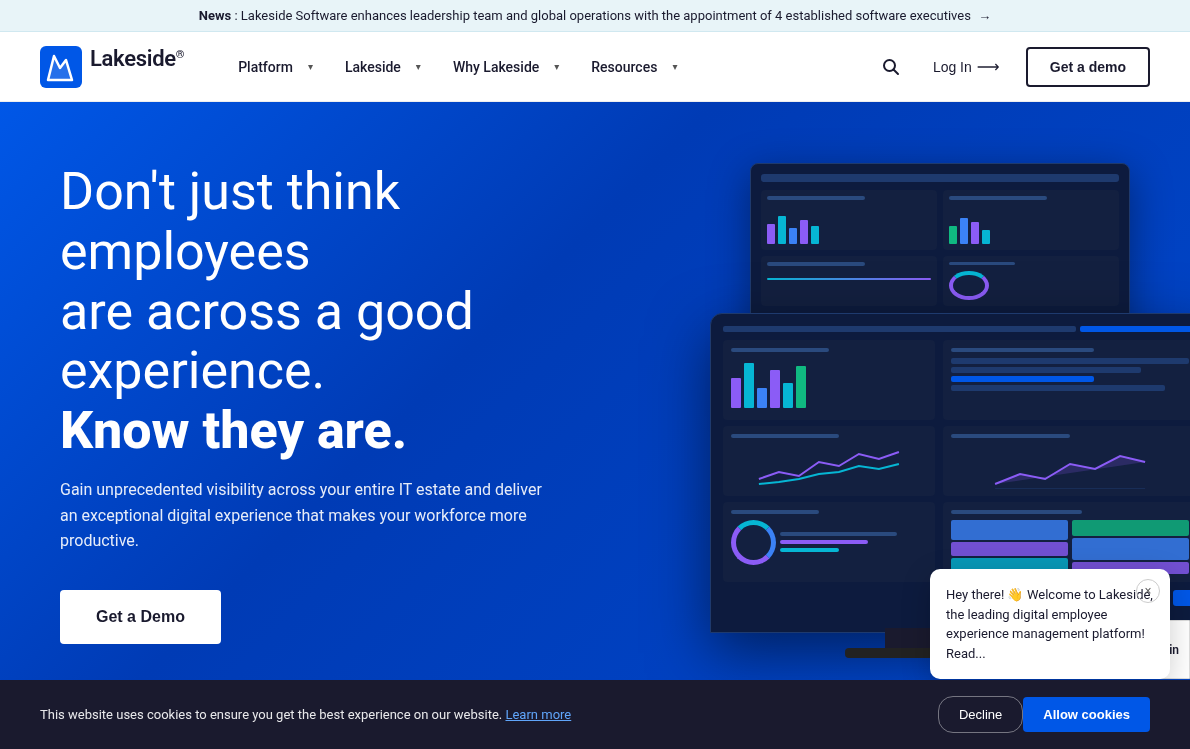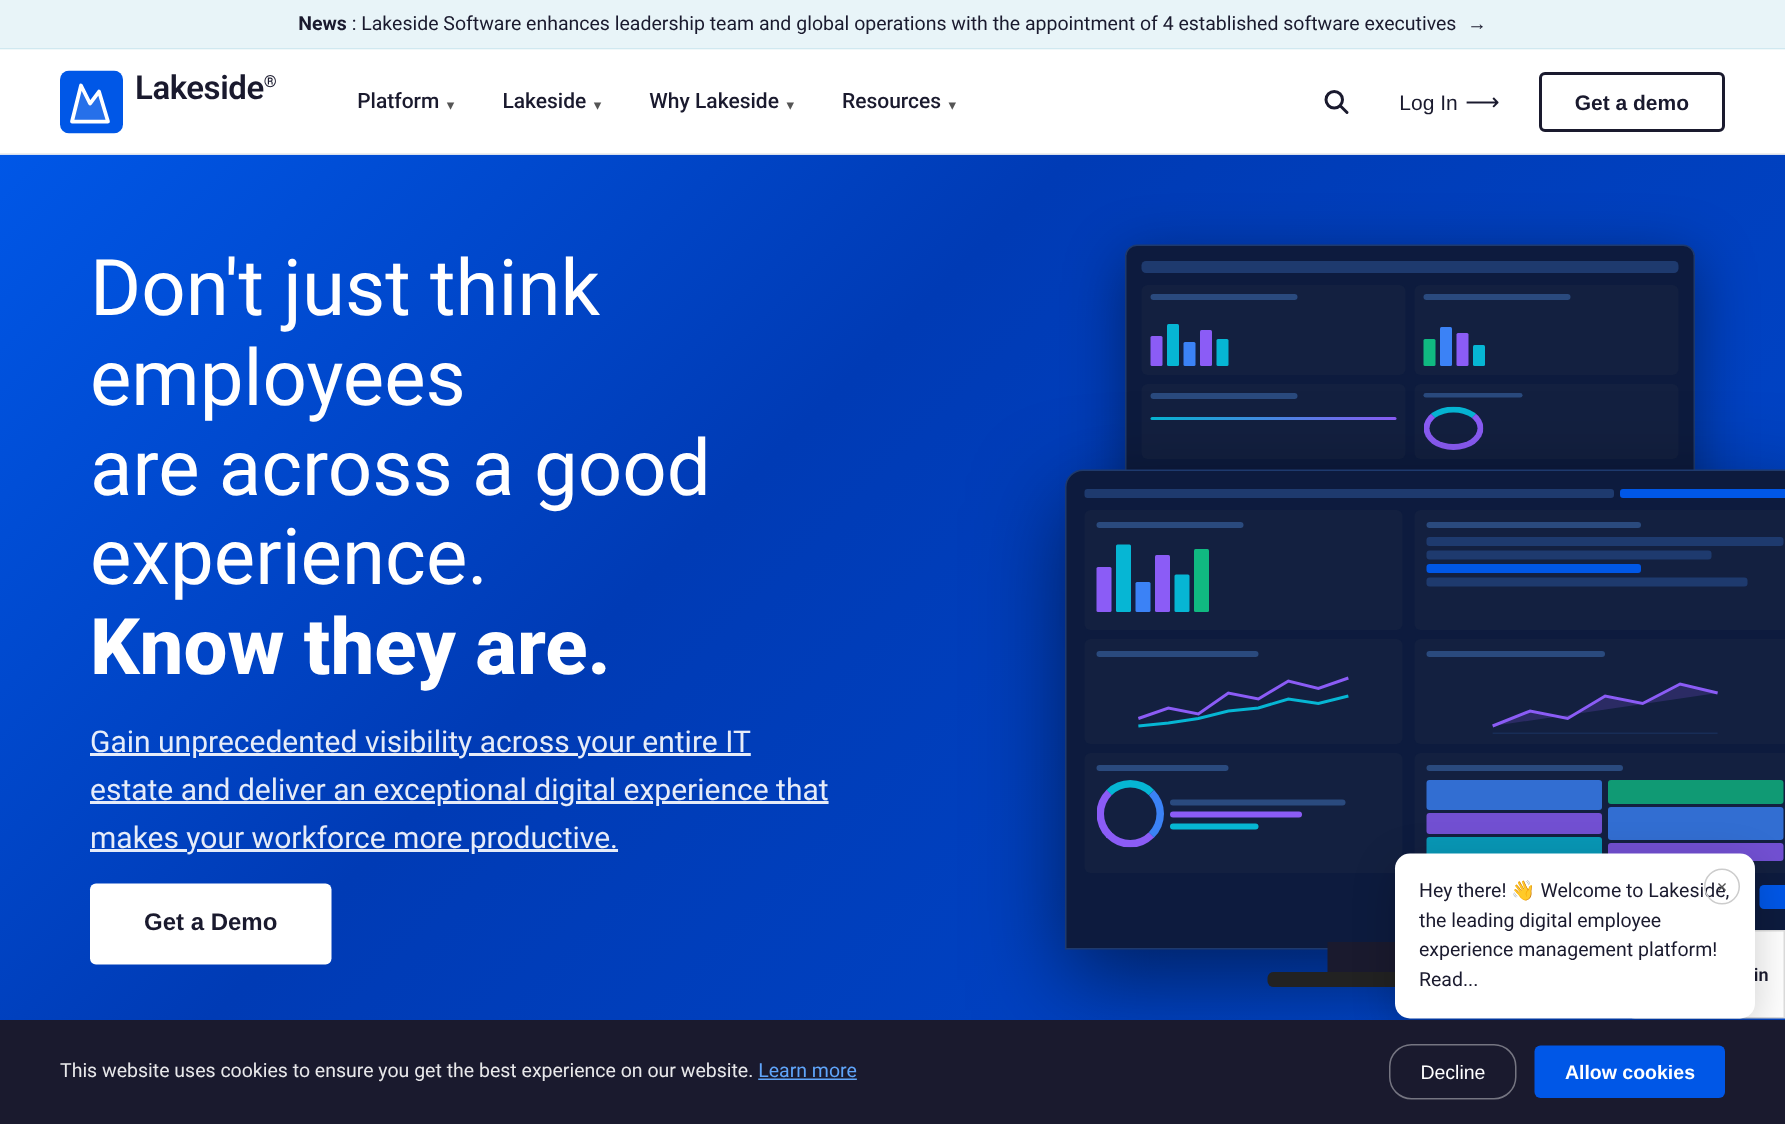--- a/index.html
+++ b/index.html
@@ -47,22 +47,22 @@
     }
     .logo-trademark { font-size: 11px; vertical-align: super; }
     .nav-links {
       display: flex;
       align-items: center;
       gap: 4px;
       flex: 1;
     }
     .nav-item {
       display: flex;
-      align-items: flex-end;
-      gap: 5px;
+      align-items: center;
+      gap: 15px;
       padding: 8px 14px;
       font-size: 14px;
       color: #1a1a2e;
       cursor: pointer;
       border-radius: 4px;
       font-weight: 500;
       white-space: nowrap;
     }
     .nav-chevron {
       font-size: 10px;
@@ -128,26 +128,25 @@
       font-weight: 400;
       line-height: 1.15;
       margin-bottom: 16px;
       color: white;
     }
     .hero-heading-bold {
       font-weight: 800;
       display: block;
     }
     .hero-subtext {
-      font-size: 20px;
+      font-size: 16px;
       color: rgba(255,255,255,0.9);
       line-height: 1.6;
-      margin-bottom: 15px;
+      margin-bottom: 36px;
       max-width: 500px;
-      text-decoration: underline;
     }
     .hero-cta {
       background: white;
       color: #1a1a2e;
       border: none;
       border-radius: 4px;
       padding: 18px 36px;
       font-size: 16px;
       font-weight: 700;
       cursor: pointer;
@@ -266,21 +265,20 @@
     .cookie-banner {
       position: fixed;
       bottom: 0;
       left: 0;
       width: 1190px;
       background: #1a1a2e;
       color: white;
       padding: 16px 40px;
       display: flex;
       align-items: center;
-      gap: 12px;
       font-size: 13px;
       z-index: 1000;
     }
     .cookie-text { flex: 1; color: rgba(255,255,255,0.9); }
     .cookie-link { color: #60a5fa; text-decoration: underline; cursor: pointer; }
     .allow-cookies-btn {
       background: #0057e7;
       color: white;
       border: none;
       border-radius: 4px;

